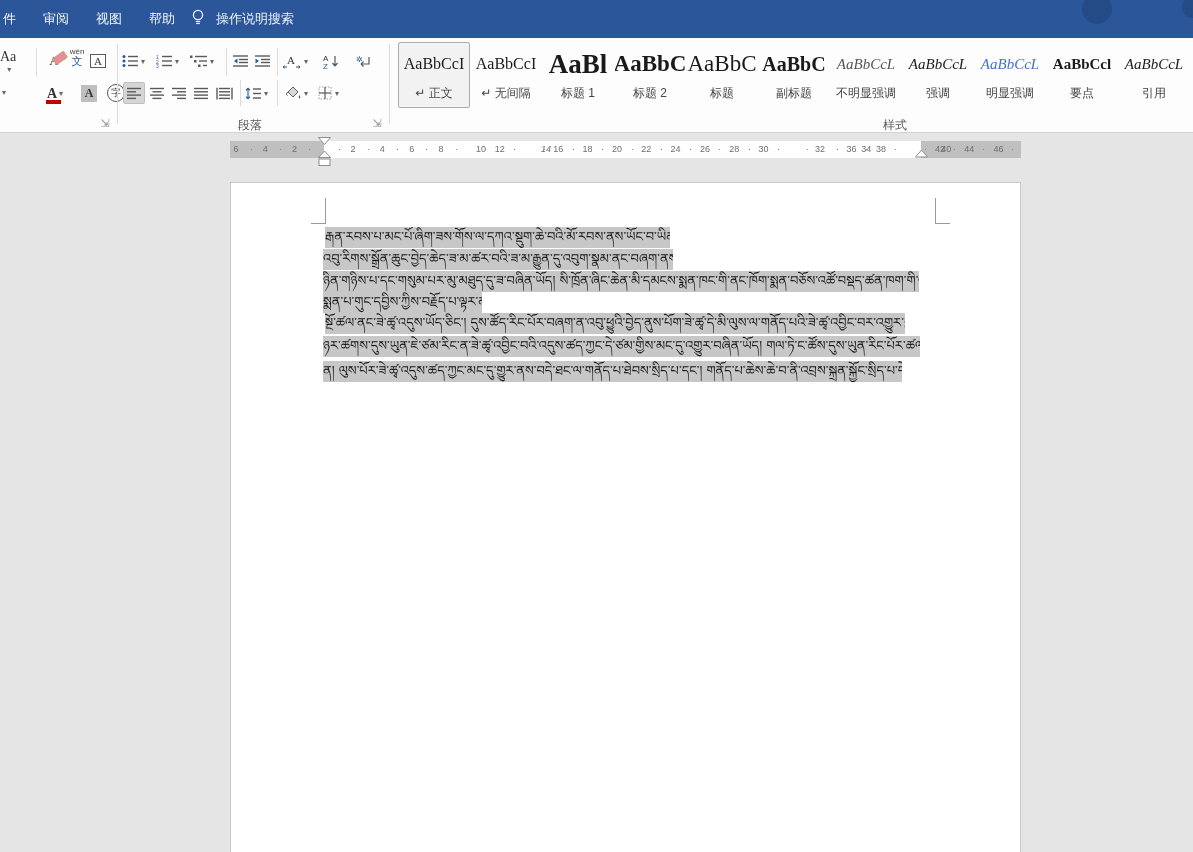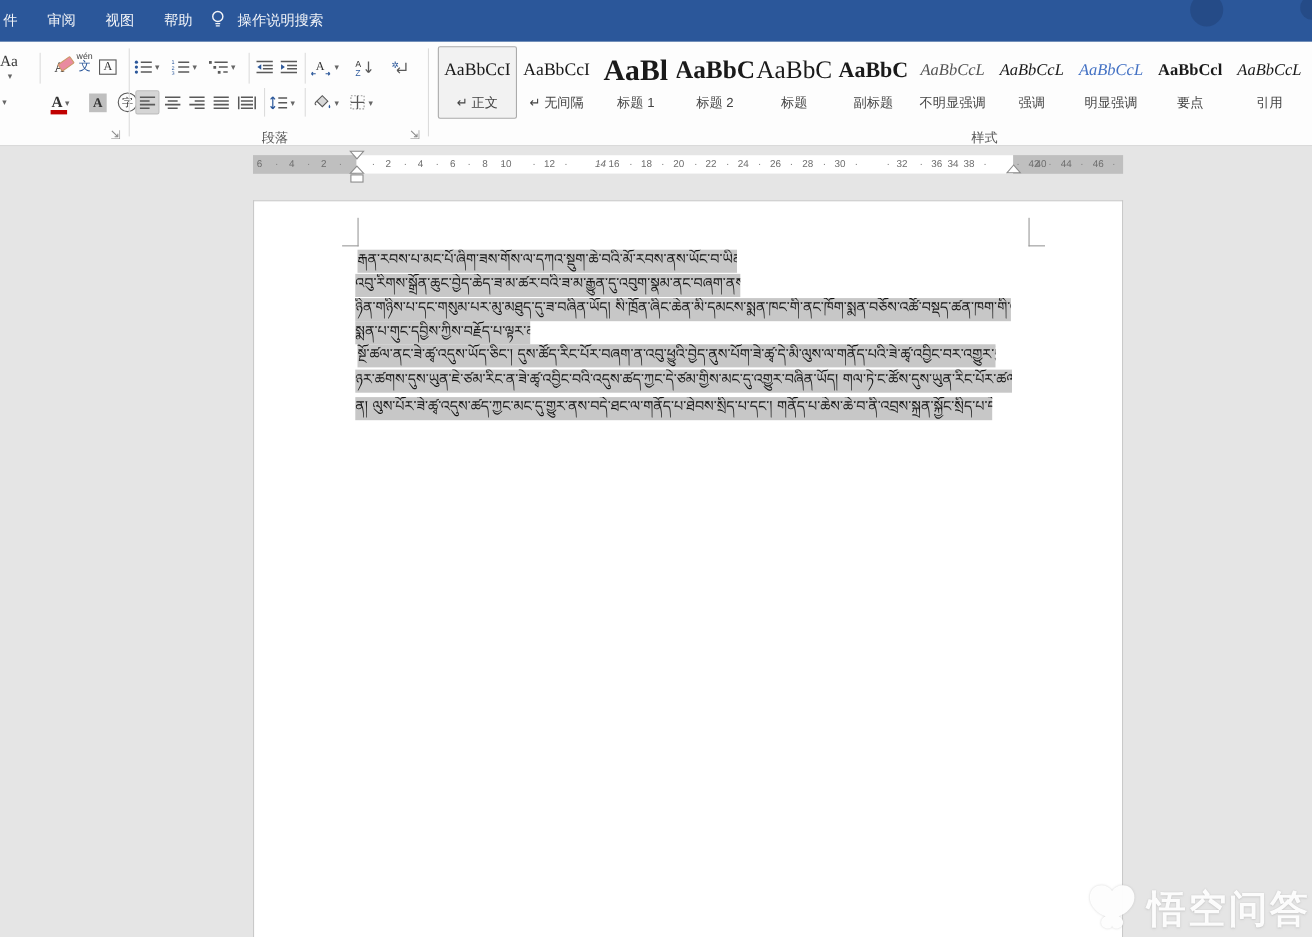--- a/index.html
+++ b/index.html
@@ -327,21 +327,21 @@
     <div class="ruler">
       <div class="ruler-white"></div>
       <div id="ruler-nums">
           <span class="ruler-num" style="left: 6px;">6</span>
           <span class="ruler-num" style="left: 35.2px;">4</span>
           <span class="ruler-num" style="left: 64.4px;">2</span>
           <span class="ruler-num" style="left: 123px;">2</span>
           <span class="ruler-num" style="left: 152.33px;">4</span>
           <span class="ruler-num" style="left: 181.66px;">6</span>
           <span class="ruler-num" style="left: 210.99px;">8</span>
-          <span class="ruler-num" style="left: 230px;">10</span>
+          <span class="ruler-num" style="left: 251px;">10</span>
           <span class="ruler-num" style="left: 269.65px;">12</span>
           <span class="ruler-num" style="left: 316px; font-style: italic;">14</span>
           <span class="ruler-num" style="left: 328.31px;">16</span>
           <span class="ruler-num" style="left: 357.64px;">18</span>
           <span class="ruler-num" style="left: 386.97px;">20</span>
           <span class="ruler-num" style="left: 416.3px;">22</span>
           <span class="ruler-num" style="left: 445.63px;">24</span>
           <span class="ruler-num" style="left: 474.96px;">26</span>
           <span class="ruler-num" style="left: 504.29px;">28</span>
           <span class="ruler-num" style="left: 533.62px;">30</span>
@@ -402,22 +402,14 @@
         <div class="tib-line" style="left: 325px; top: 57px; width: 345px;">རྒན་རབས་པ་མང་པོ་ཞིག་ཟས་གོས་ལ་དཀའ་སྡུག་ཆེ་བའི་མོ་རབས་ནས་ཡོང་བ་ཡིན་པས།</div>
         <div class="tib-line" style="left: 323px; top: 79px; width: 350px;">འབུ་རིགས་སྒྲོན་ཆུང་བྱེད་ཆེད་ཟ་མ་ཚར་བའི་ཟ་མ་རྒྱུན་དུ་འབུག་སྣམ་ནང་བཞག་ནས།</div>
         <div class="tib-line" style="left: 323px; top: 101px; width: 596px;">ཉིན་གཉིས་པ་དང་གསུམ་པར་མུ་མཐུད་དུ་ཟ་བཞིན་ཡོད།  སི་ཁྲོན་ཞིང་ཆེན་མི་དམངས་སྨན་ཁང་གི་ནང་ཁོག་སྨན་བཅོས་འཚོ་བསྡད་ཚན་ཁག་གི་འཚོ་བསྡད་</div>
         <div class="tib-line" style="left: 323px; top: 122px; width: 159px;">སྨན་པ་གུང་དབྱིས་ཀྱིས་བརྗོད་པ་ལྟར་ན།</div>
         <div class="tib-line" style="left: 325px; top: 143px; width: 580px;">སྔོ་ཚལ་ནང་ཟེ་ཚྭ་འདུས་ཡོད་ཅིང་།  དུས་ཚོད་རིང་པོར་བཞག་ན་འབུ་ཕྱུའི་བྱེད་ནུས་པོག་ཟེ་ཚྭ་དེ་མི་ལུས་ལ་གནོད་པའི་ཟེ་ཚྭ་འབྱིང་བར་འགྱུར་གྱི་ཡོད་ལ།</div>
         <div class="tib-line" style="left: 323px; top: 166px; width: 597px;">ཉར་ཚགས་དུས་ཡུན་ཇེ་ཙམ་རིང་ན་ཟེ་ཚྭ་འབྱིང་བའི་འདུས་ཚད་ཀྱང་དེ་ཙམ་གྱིས་མང་དུ་འགྱུར་བཞིན་ཡོད།  གལ་ཏེ་ང་ཚོས་དུས་ཡུན་རིང་པོར་ཚལ་ཞག་ཡོག</div>
         <div class="tib-line" style="left: 323px; top: 191px; width: 579px;">ན།  ལུས་པོར་ཟེ་ཚྭ་འདུས་ཚད་ཀྱང་མང་དུ་གྱུར་ནས་བདེ་ཐང་ལ་གནོད་པ་ཐེབས་སྲིད་པ་དང་།  གནོད་པ་ཆེས་ཆེ་བ་ནི་འབྲས་སྐྲན་སྐྱོང་སྲིད་པ་དེ་ཡིན།</div>
       </div>
   </div>
 
-  <div class="watermark">
-    <svg width="52" height="52" viewBox="0 0 52 52" style="margin-right:6px;filter:drop-shadow(0 0 1px rgba(170,170,170,0.5));">
-      <path d="M26 10 C21 2 8 3 6 13 C4 22 12 30 20 33 C14 36 15 43 21 44 C25 45 27 42 26 39 C25 42 27 45 31 44 C37 43 38 36 32 33 C40 30 48 22 46 13 C44 3 31 2 26 10 Z" fill="rgba(255,255,255,0.95)"></path>
-      <path d="M17 16 a5 5 0 1 1 -0.1 10 a4 4 0 1 0 0.1 -10" fill="#e9e9e9"></path>
-      <path d="M35 16 a5 5 0 1 0 0.1 10 a4 4 0 1 1 -0.1 -10" fill="#e9e9e9"></path>
-    </svg>
-    <span class="wm-text">悟空问答</span>
-  </div>
 
 </div>
 
 </body></html>

